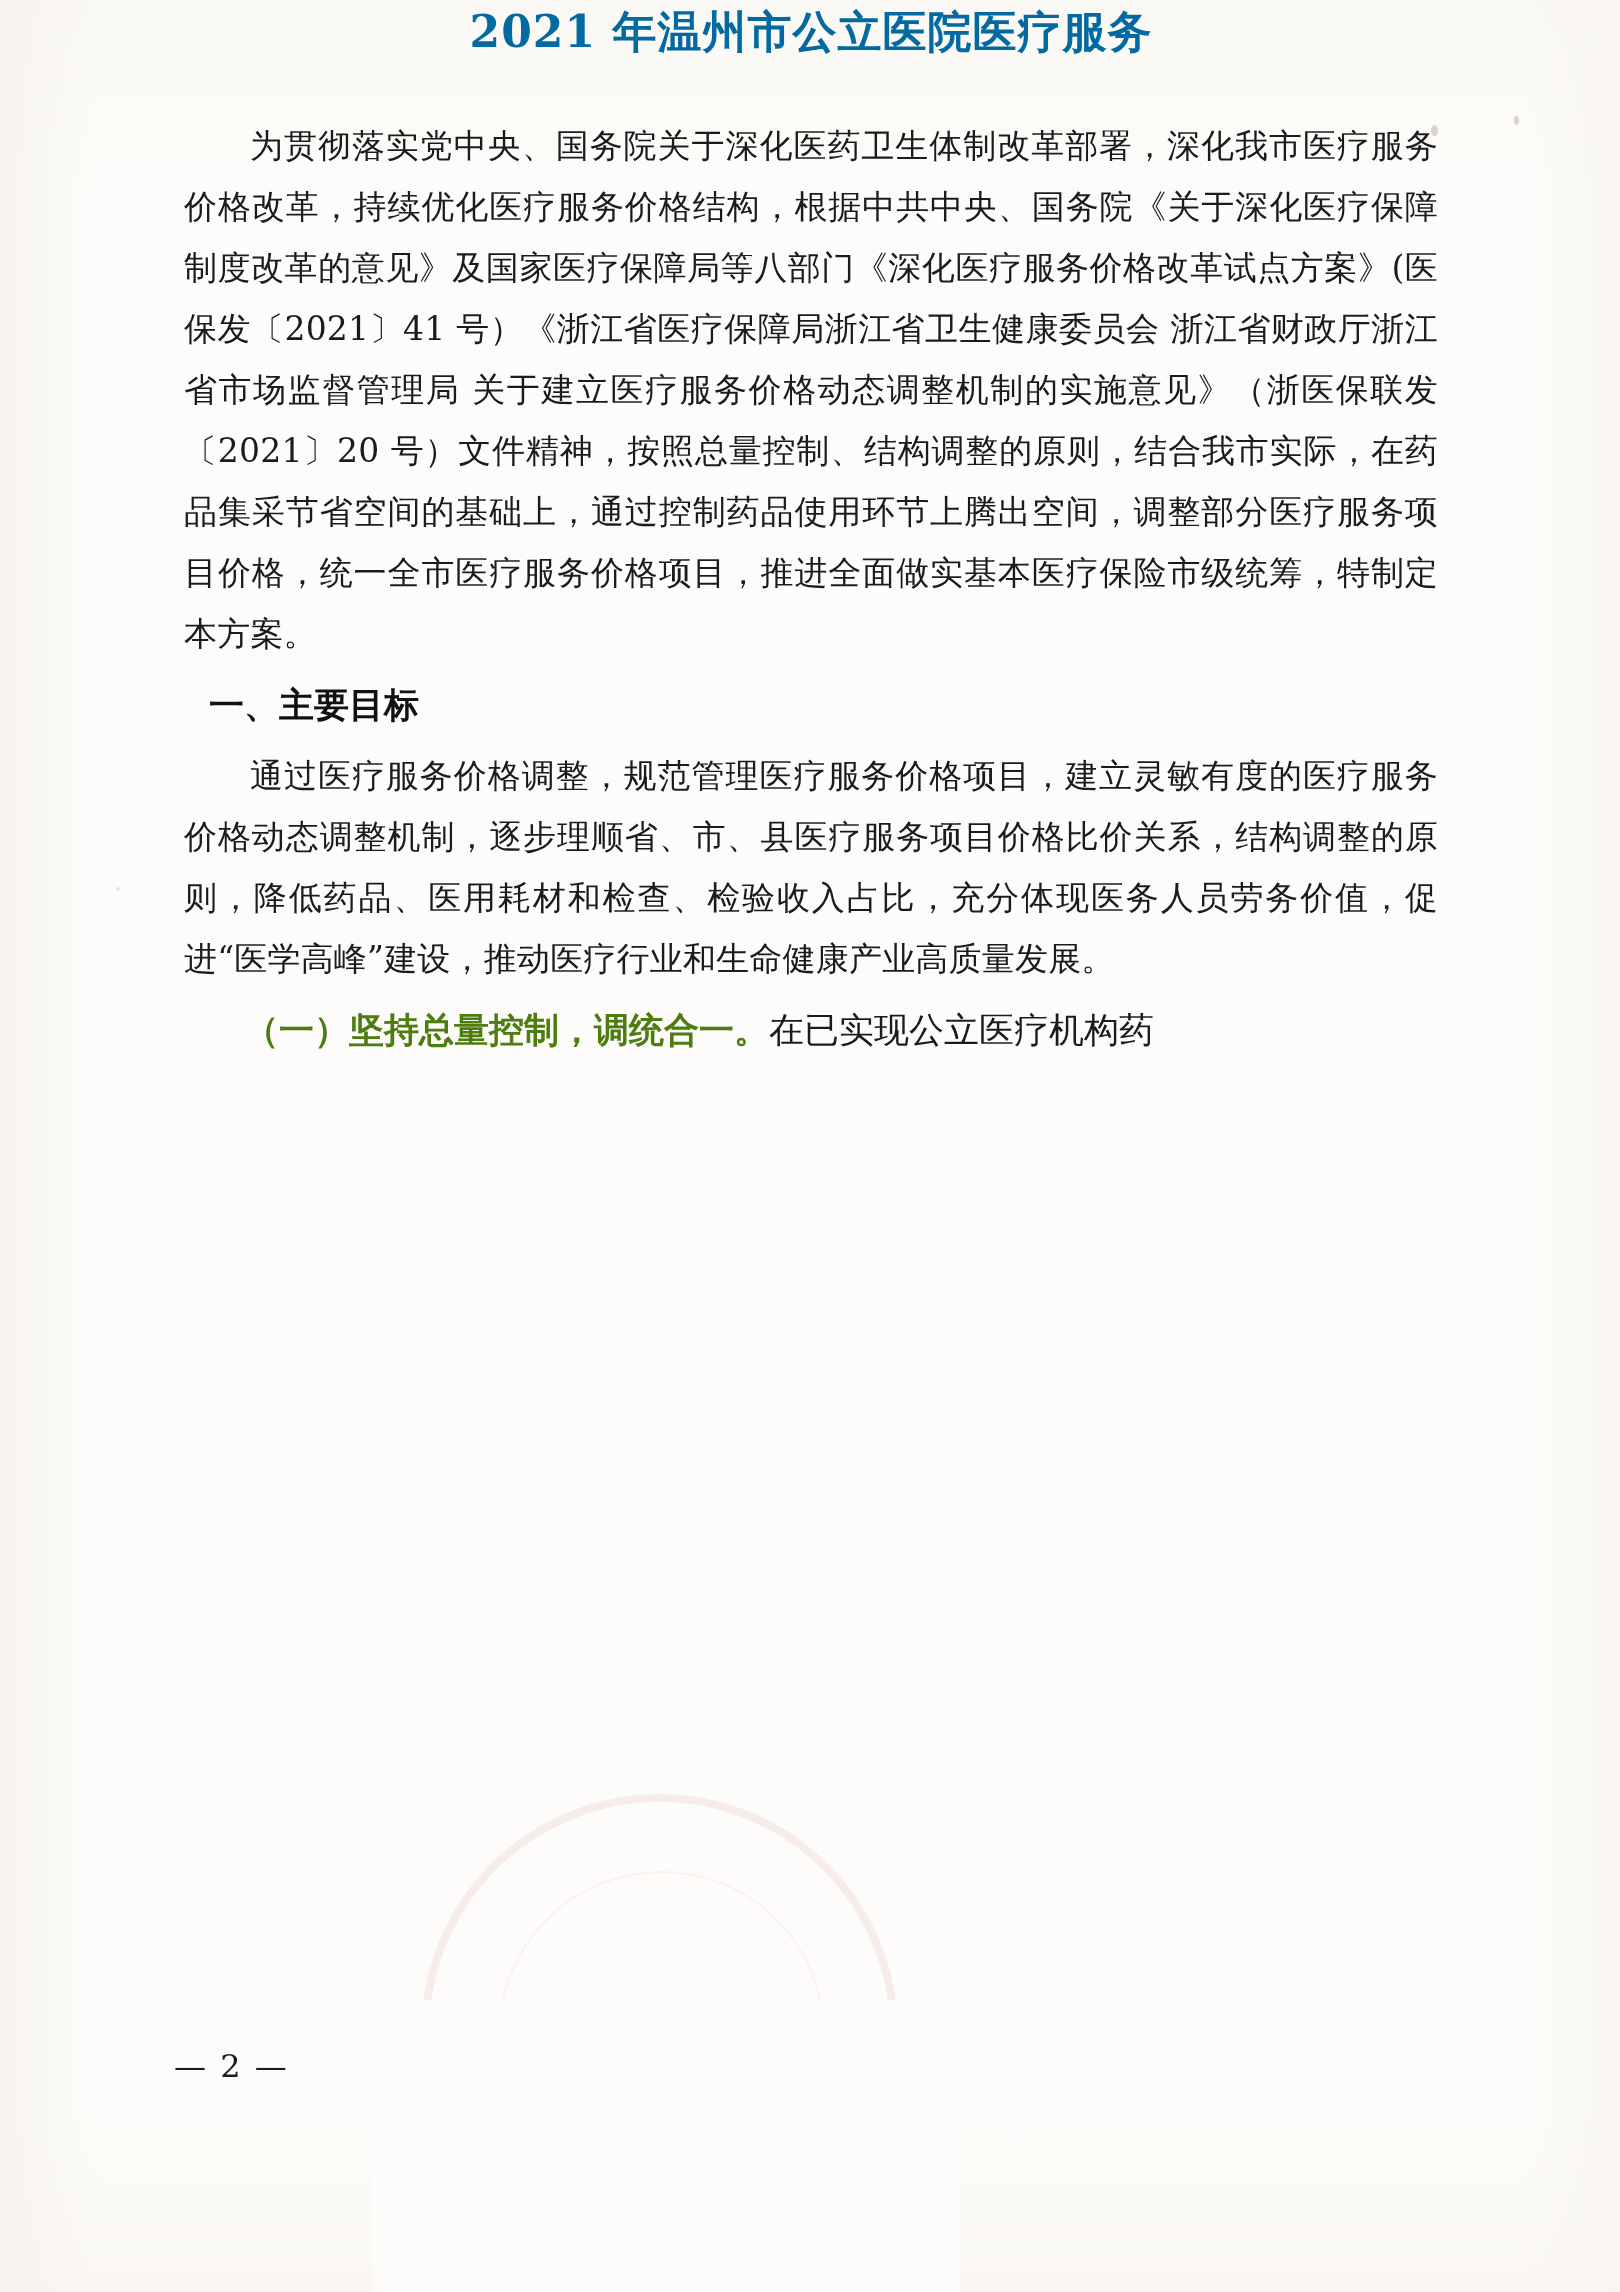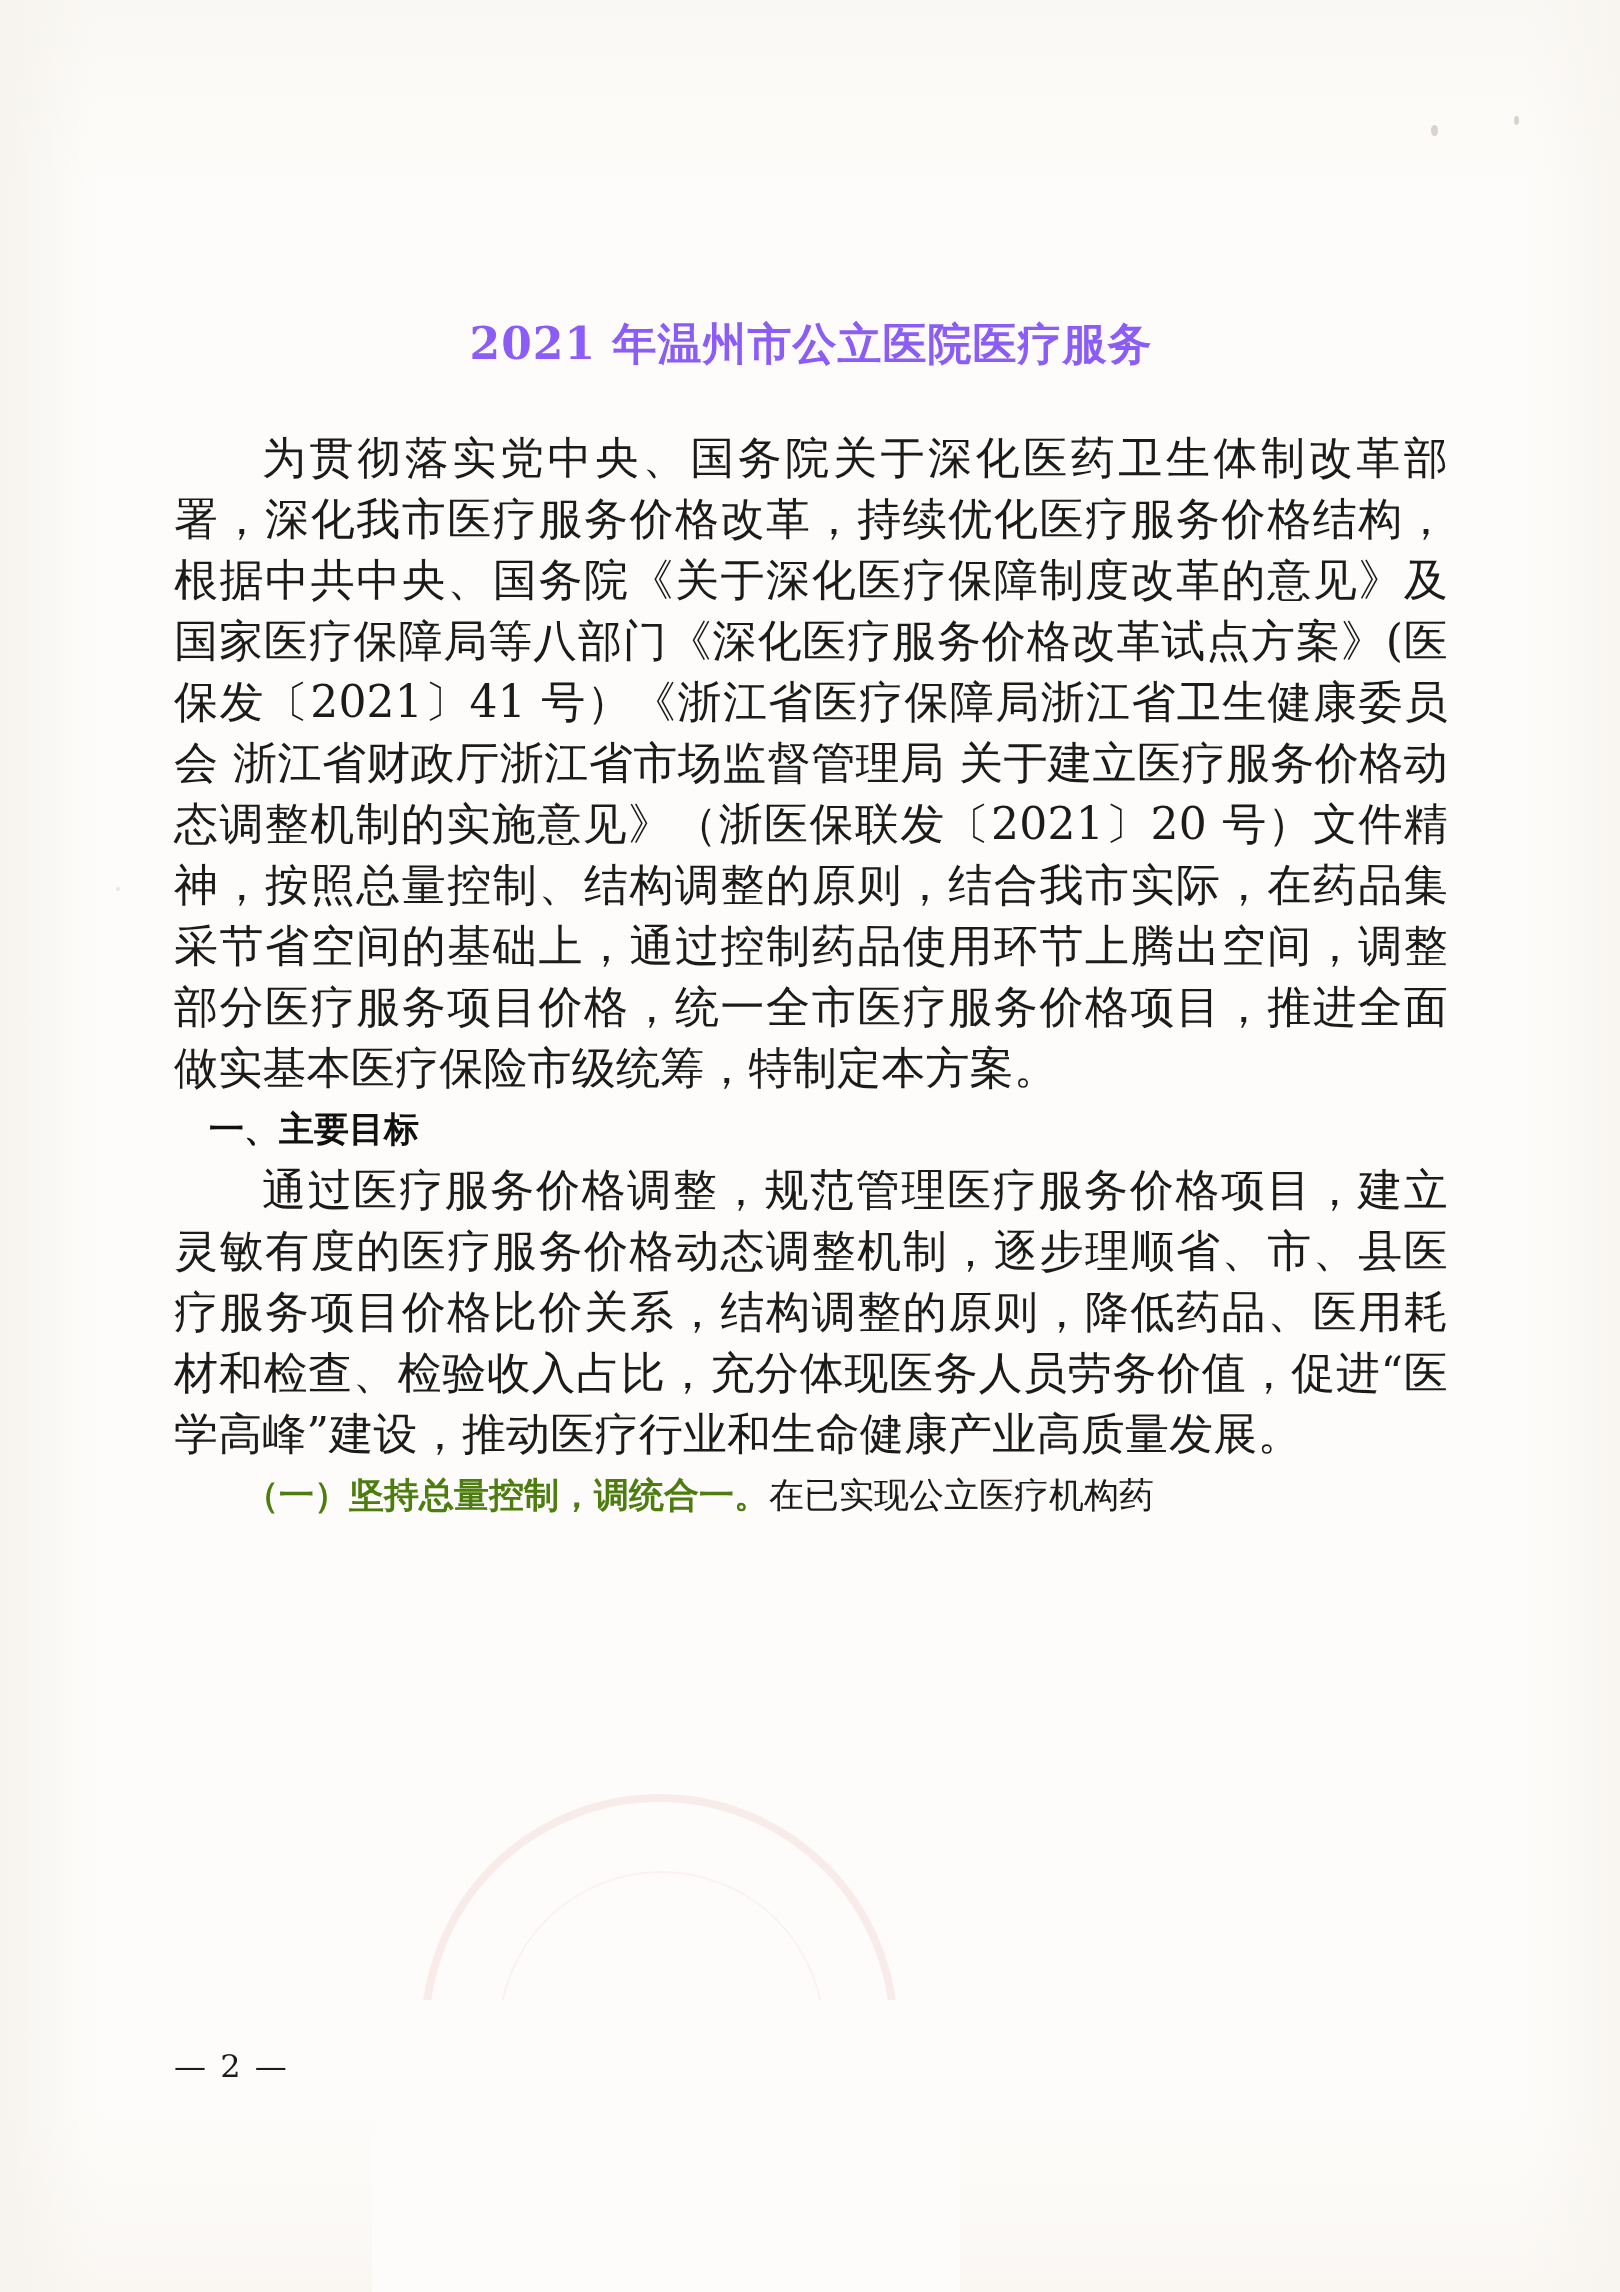--- a/index.html
+++ b/index.html
@@ -38,38 +38,37 @@
 
   .content {
     position: absolute;
     left: 174px;
     top: 0;
     width: 1274px;
   }
 
   .doc-title {
     margin: 0;
-    padding-top: 312px;
     text-align: center;
     font-family: "DejaVu Serif", "Liberation Serif", serif;
     font-weight: 700;
     font-size: 44px;
     line-height: 1.46;
     letter-spacing: 1px;
-    color: #8b5cf6;
+    color: #0369a1;
   }
   .doc-title .line2 { display: block; }
 
   .body-block {
     margin-top: 51px;
   }
 
   p.para {
-    margin: 0;
-    font-size: 44px;
+    margin: 10px;
+    font-size: 33px;
     line-height: 61px;
     text-align: justify;
     text-justify: inter-ideograph;
     text-align-last: left;
     letter-spacing: 0.2px;
     color: #1b1b1b;
   }
   p.indent {
     text-indent: 2em;
   }

